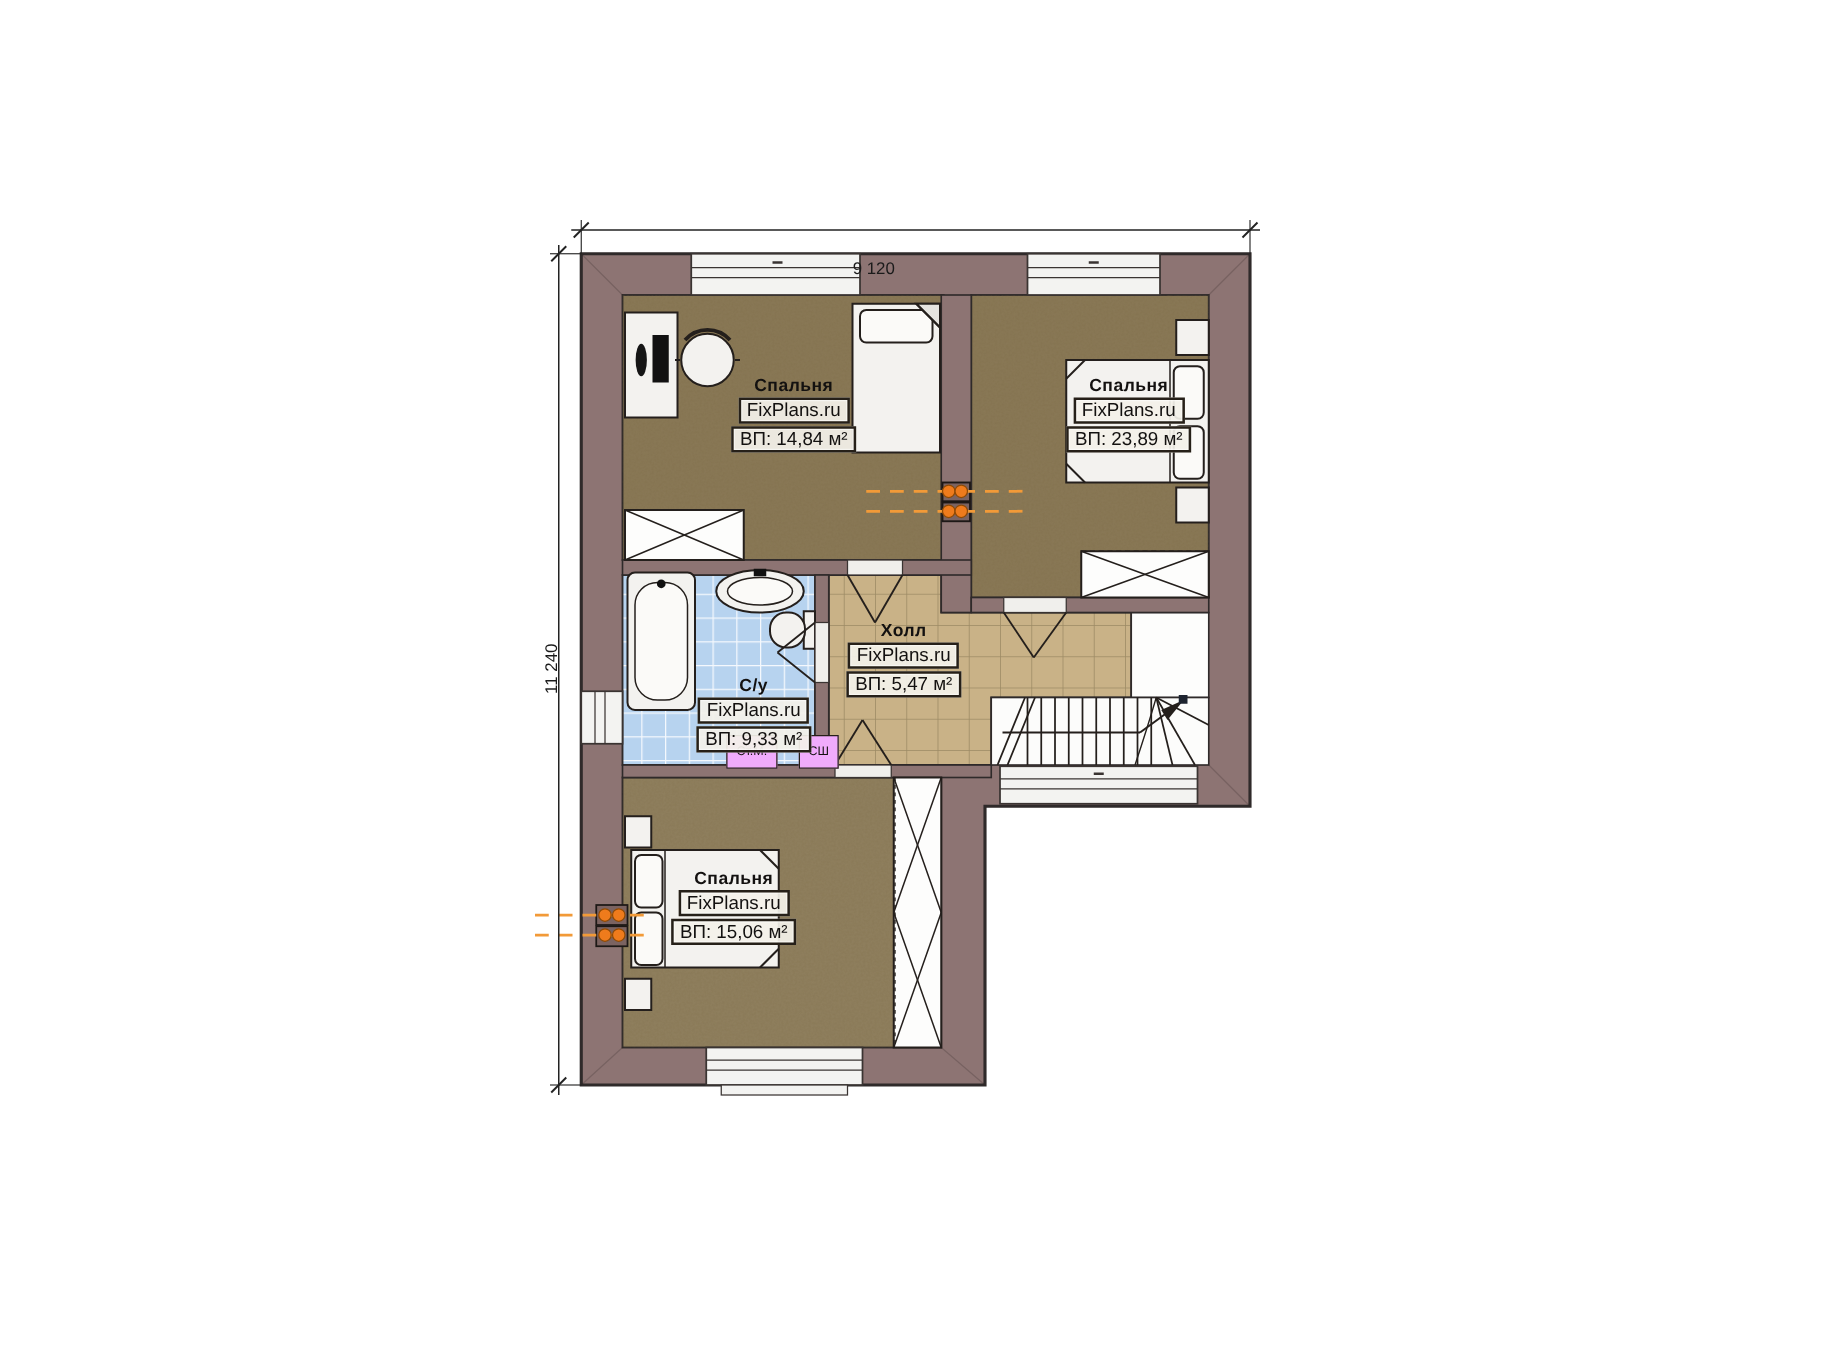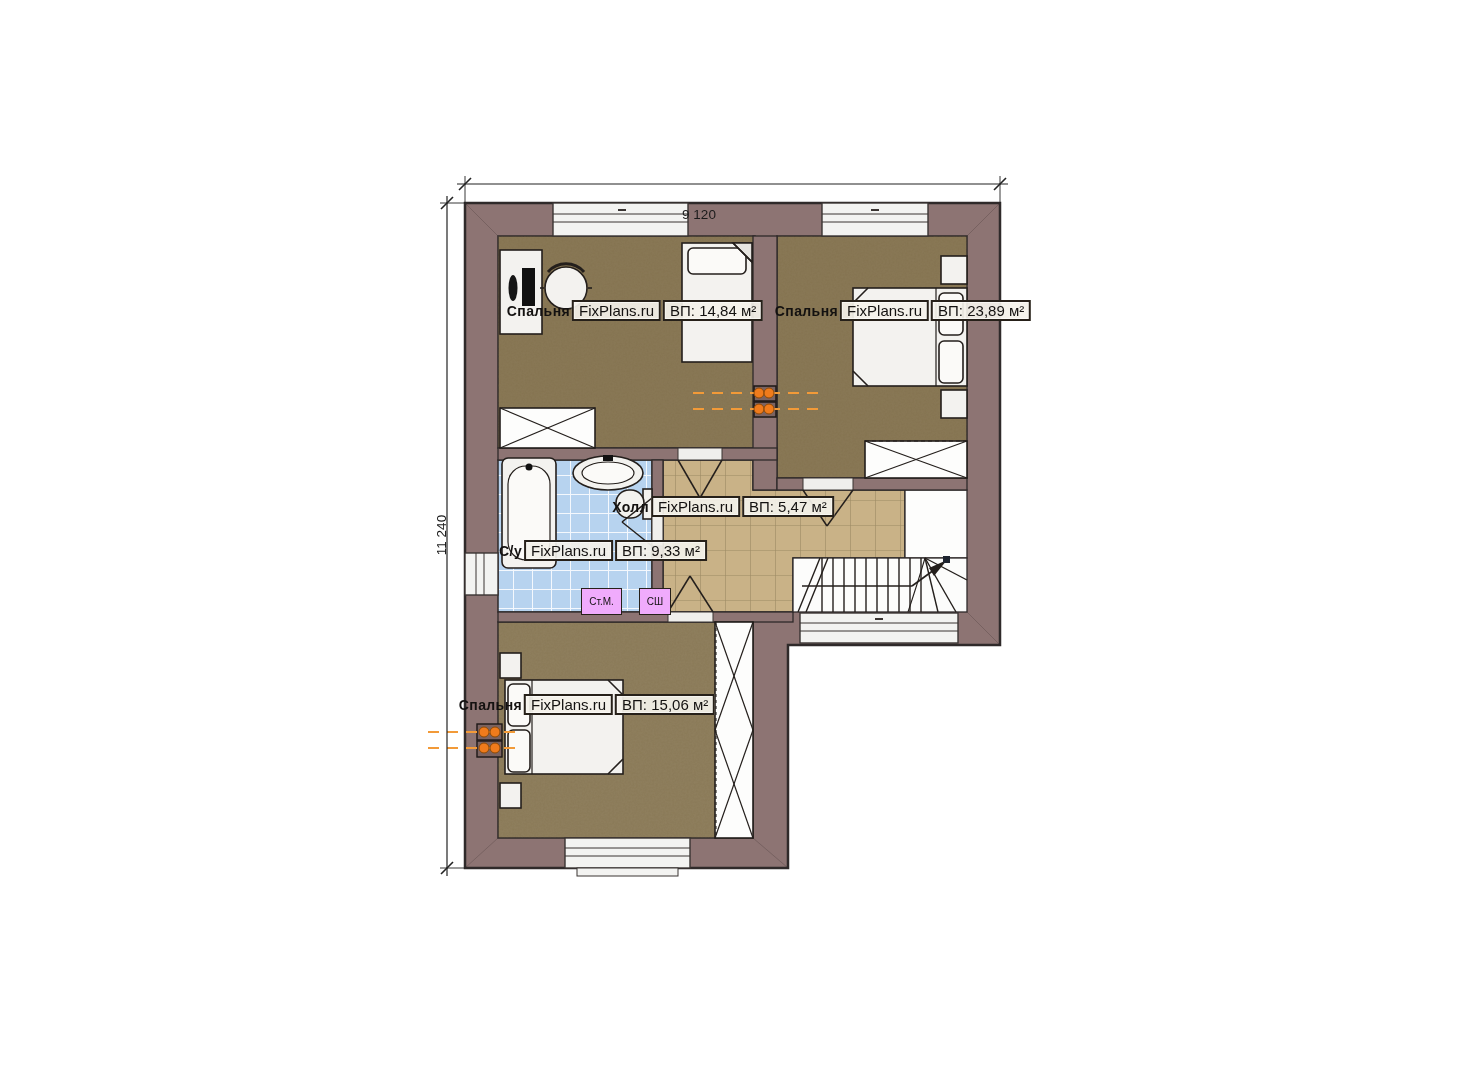--- a/index.html
+++ b/index.html
@@ -2,21 +2,21 @@
 <html><head>
 <meta charset="utf-8">
 <style>
   html,body{margin:0;padding:0;background:#ffffff;}
   .stage{
     position:relative;width:1473px;height:1080px;background:#ffffff;overflow:hidden;
     font-family:"Liberation Sans", sans-serif;
   }
   .stage svg{position:absolute;left:0;top:0;}
   .room-label{
-    position:absolute;transform:translateX(-50%);display:flex;flex-direction:row;
+    position:absolute;transform:translateX(-50%);display:flex;flex-direction:column;
     align-items:center;gap:2px;z-index:5;pointer-events:none;
   }
   .room-name{
     font-weight:bold;font-size:14px;color:#131110;letter-spacing:.4px;white-space:nowrap;
   }
   .label-box{
     border:2px solid #262019;background:rgba(243,241,233,.93);padding:0 5px;
     font-size:15px;line-height:17px;color:#131110;white-space:nowrap;
     box-shadow:inset 0 0 0 1px rgba(255,255,255,.55);
   }

